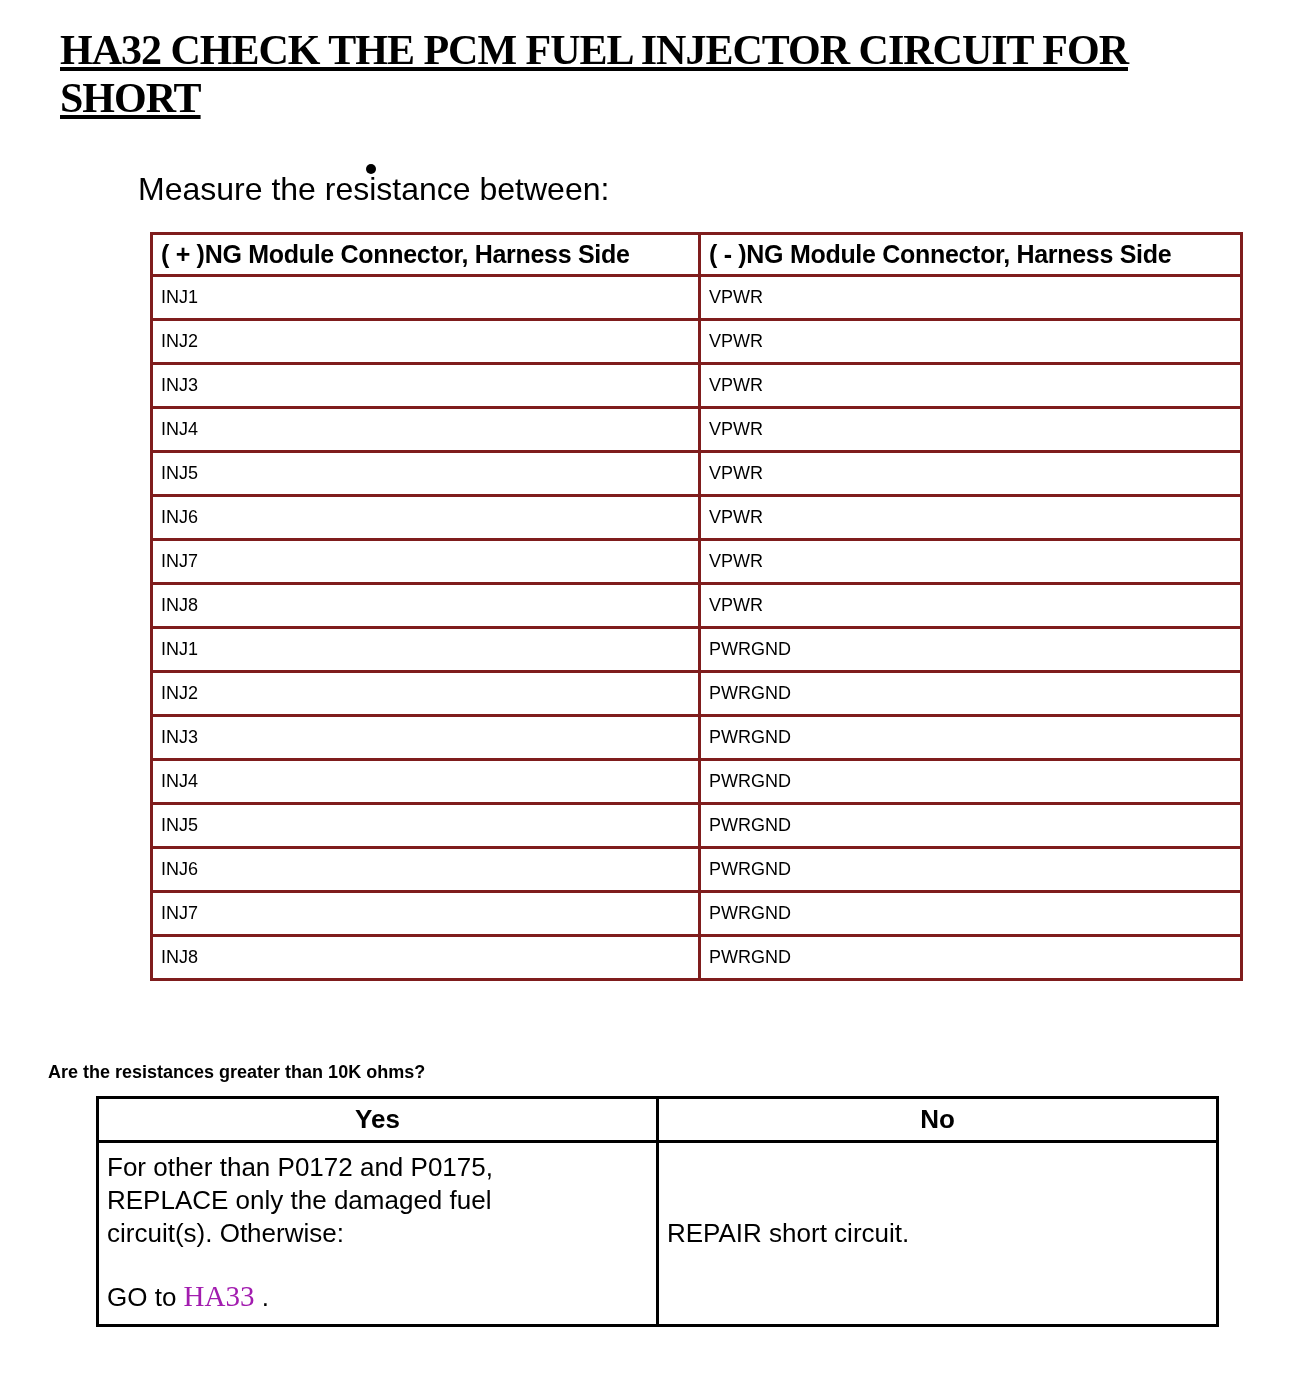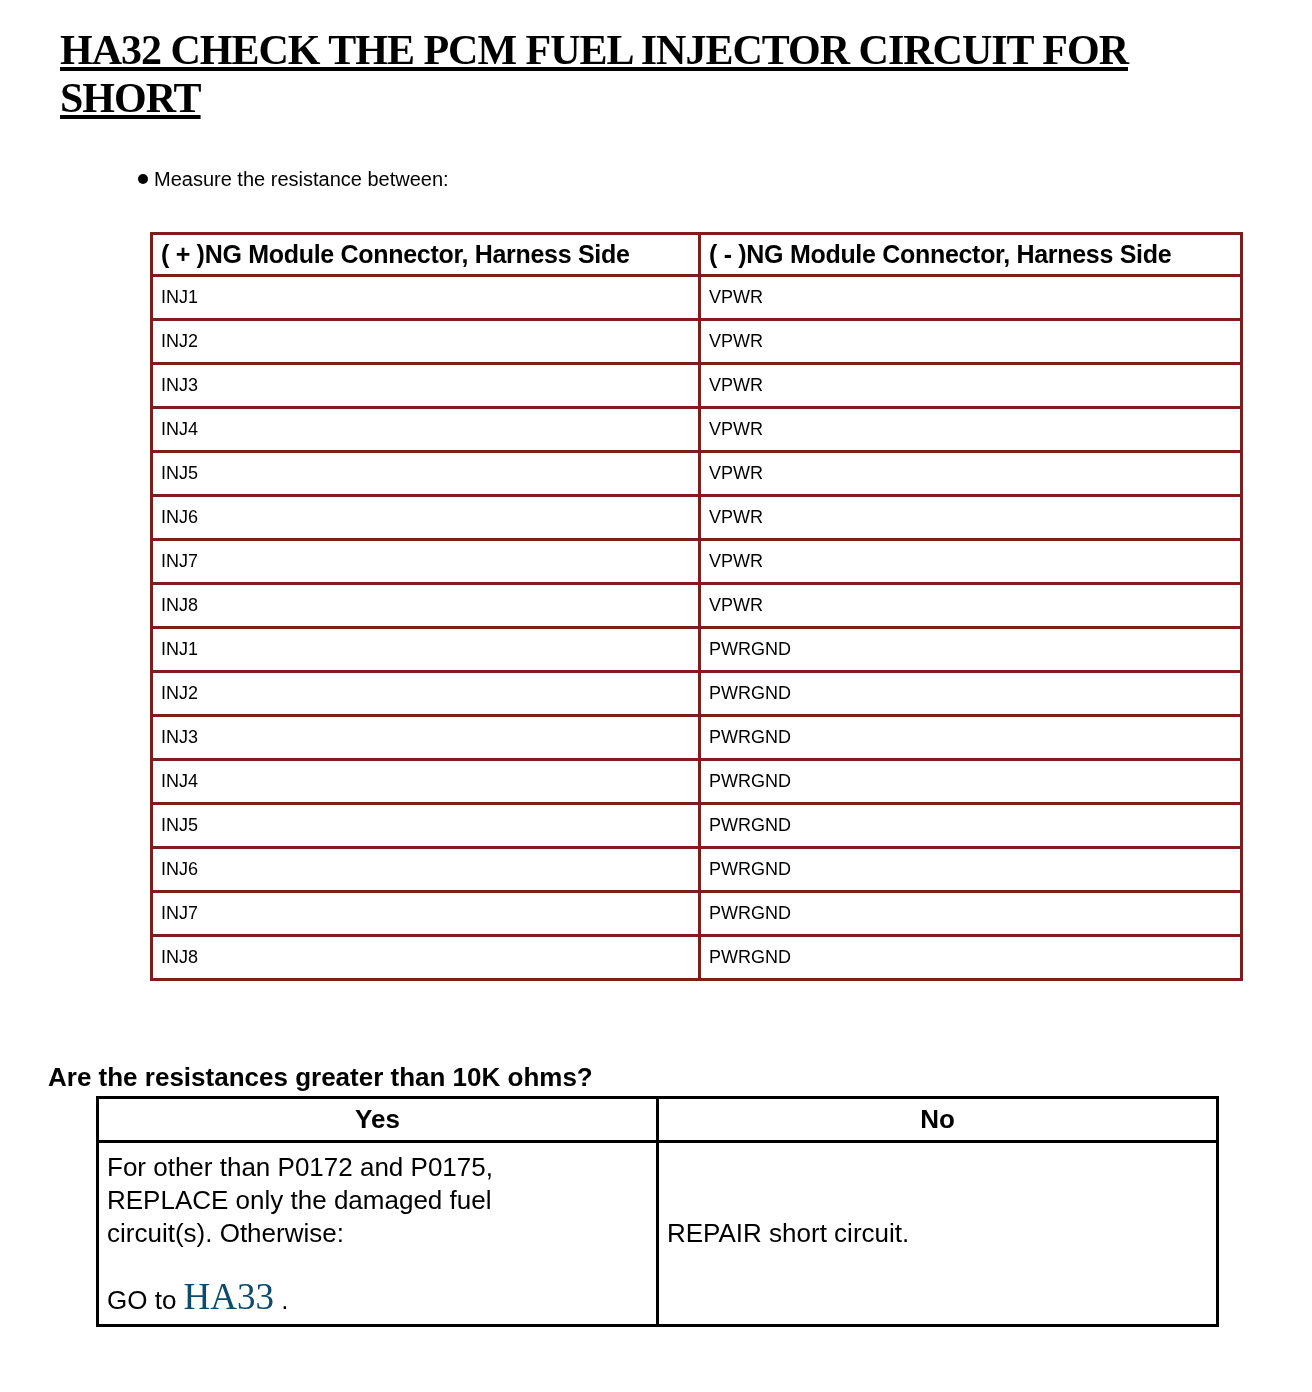--- a/index.html
+++ b/index.html
@@ -32,22 +32,23 @@
     text-decoration: underline;
   }
 
   
   .bullet-line {
     position: absolute;
     left: 138px;
     top: 164px;
     display: flex;
     align-items: center;
-    font-size: 20px;
+    font-size: 32px;
     line-height: 30px;
+    flex-direction: column;
   }
   .bullet-dot {
     width: 10px;
     height: 10px;
     border-radius: 50%;
     background: #000000;
     margin-right: 6px;
     flex: 0 0 auto;
   }
 
@@ -79,21 +80,21 @@
   .meas-table td {
     font-size: 18px;
     height: 44px;
   }
 
   
   .question {
     position: absolute;
     left: 48px;
     top: 1062px;
-    font-size: 26px;
+    font-size: 18px;
     font-weight: bold;
   }
 
   
   .dec-table {
     position: absolute;
     left: 48px;
     top: 1096px;
     width: 1120px;
     border-collapse: collapse;
@@ -127,22 +128,22 @@
     line-height: 33px;
   }
   .yes-cell .gap {
     height: 30px;
   }
   .go-line {
     line-height: 33px;
   }
   .ref-link {
     font-family: "Liberation Serif", serif;
-    font-size: 37px;
-    color: #0c4a6e;
+    font-size: 29px;
+    color: #a21caf;
     text-decoration: none;
   }
 </style>
 </head>
 <body>
 
 <div class="page">
 
   <h1 class="doc-title">
     <span>HA32 CHECK THE PCM FUEL INJECTOR CIRCUIT FOR SHORT</span><br>

